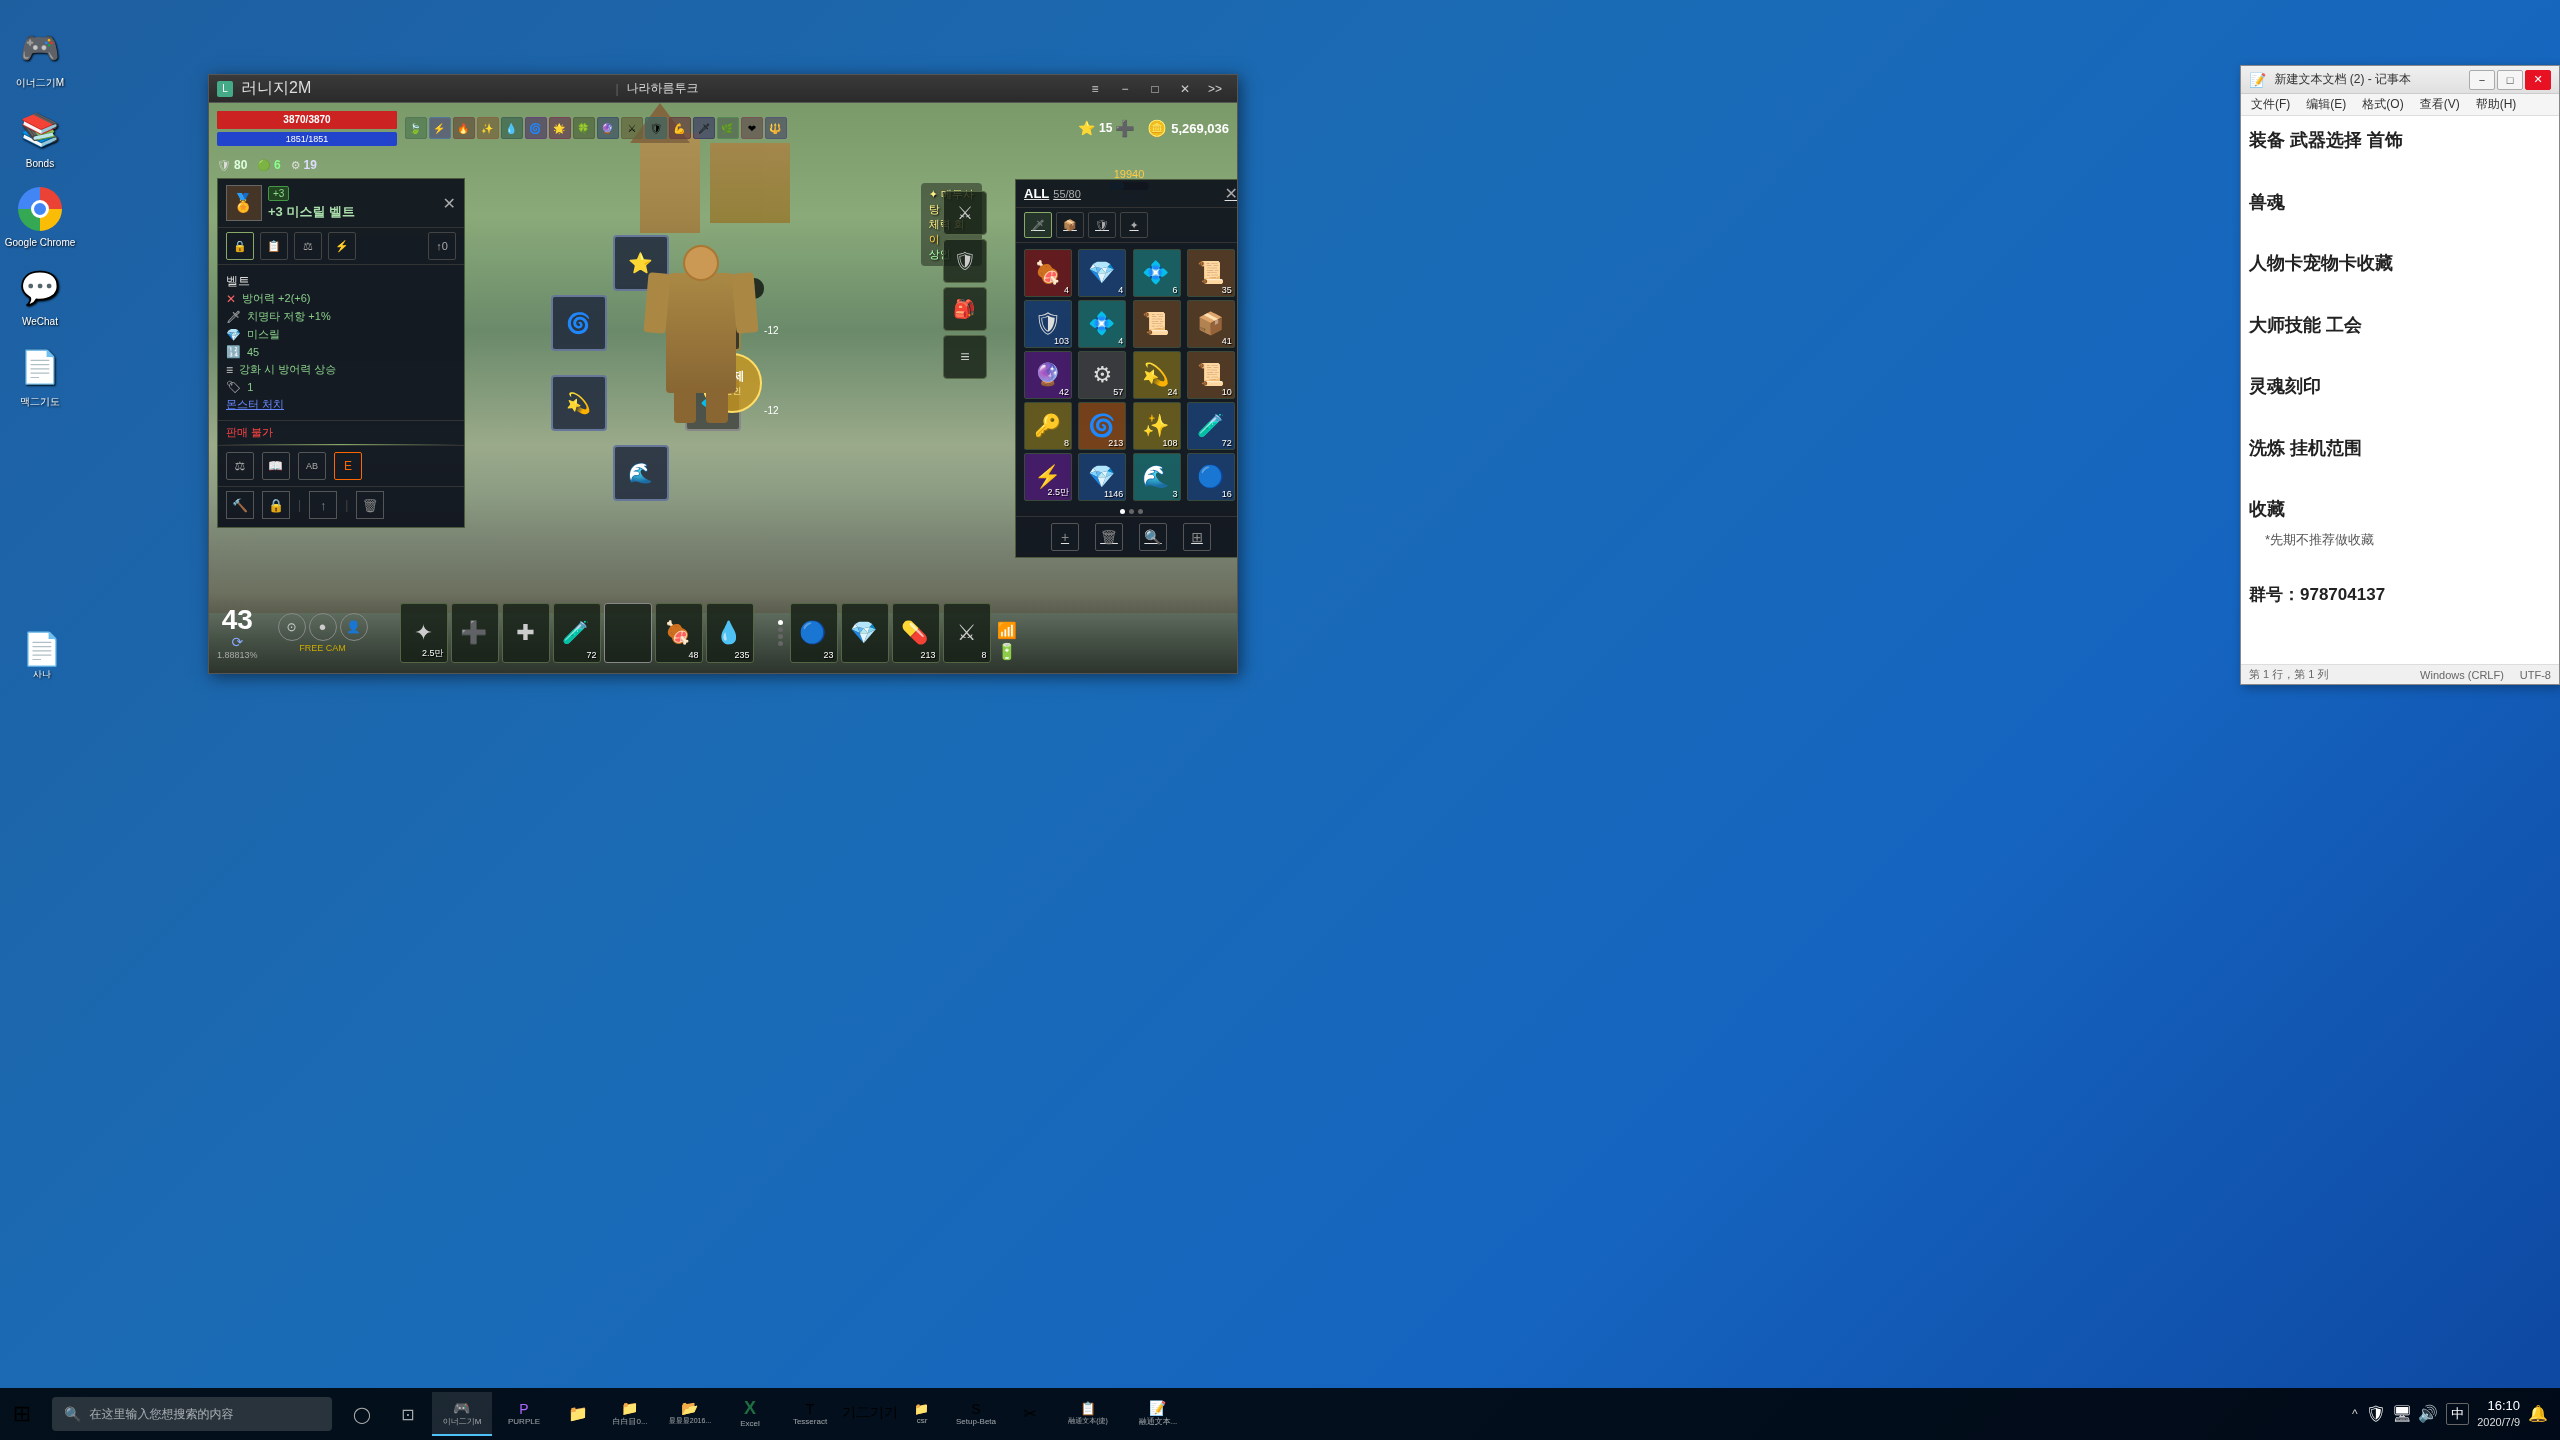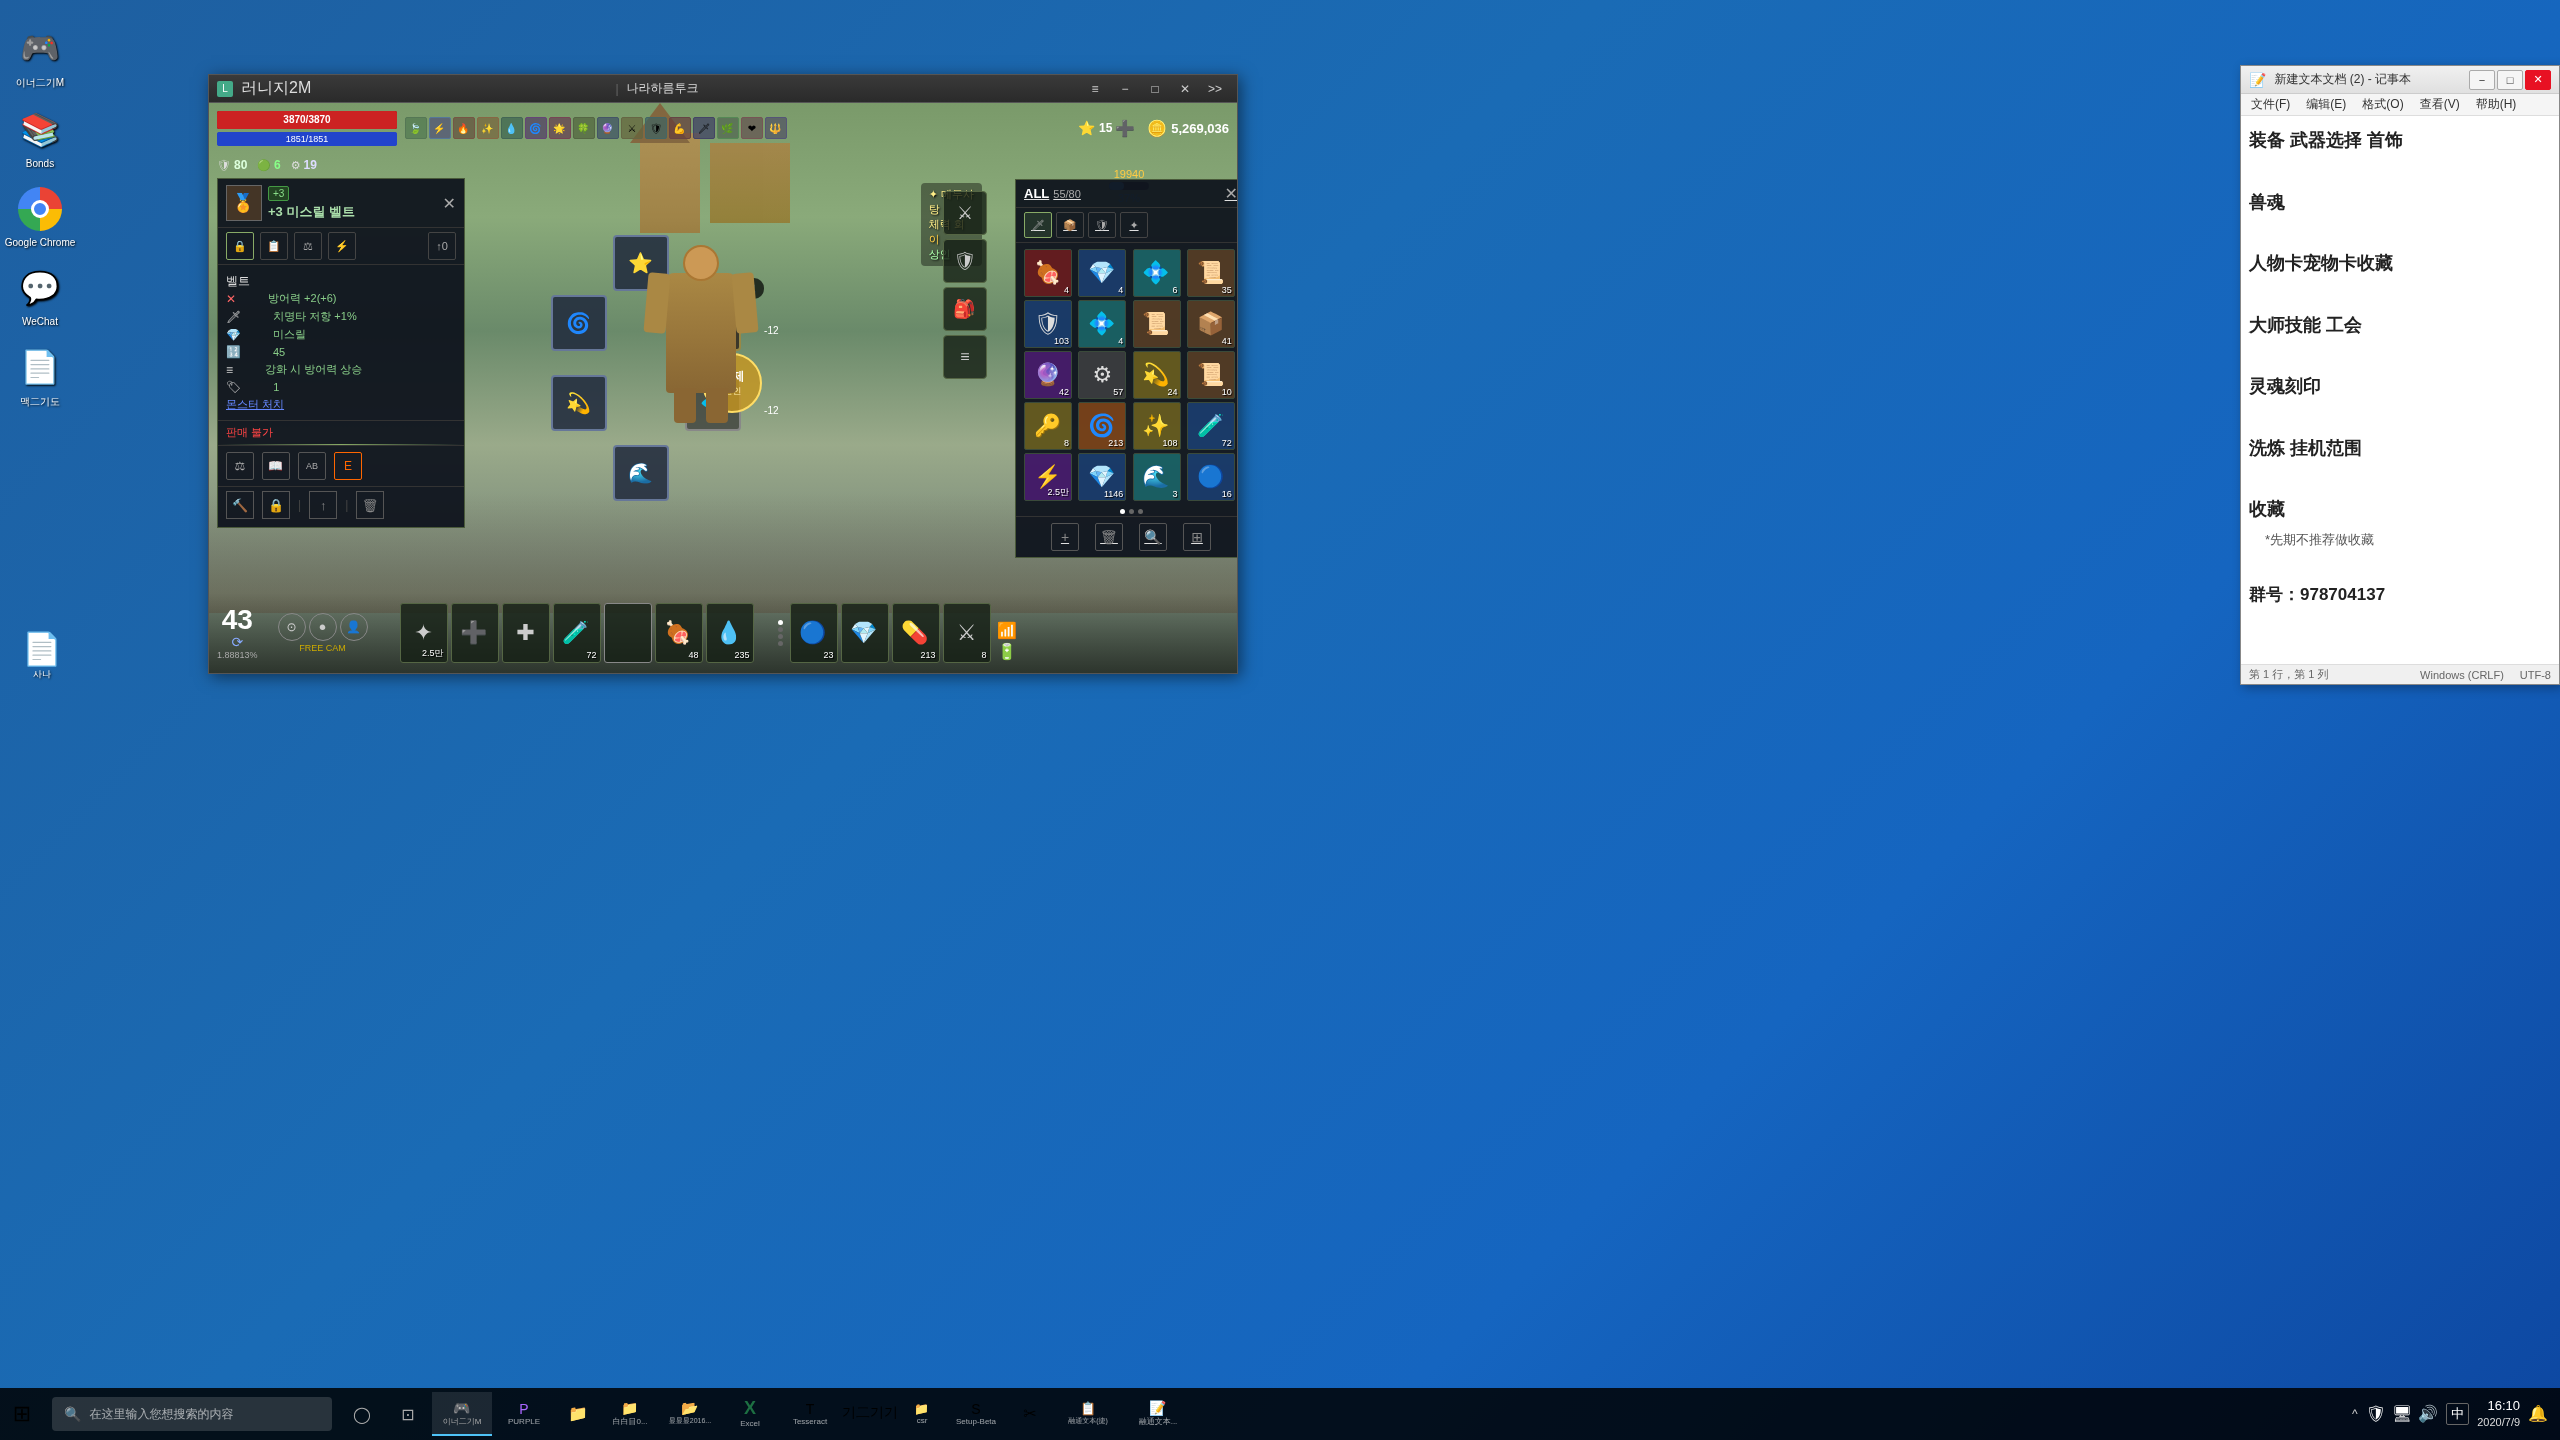--- a/index.html
+++ b/index.html
@@ -287,21 +287,21 @@
       display: flex; align-items: center; justify-content: center;
       font-size: 11px;
       color: #aaa;
       cursor: pointer;
     }
     .item-panel-tab.active { border-color: #88aa66; color: #aaddaa; }
     .item-panel-body { padding: 8px; }
     .item-panel-name { color: #ddd; font-size: 12px; margin-bottom: 1px; }
     .item-stat { display: flex; align-items: center; gap: 6px; margin-bottom: 3px; font-size: 11px; color: #ccc; }
     .item-stat-icon { font-size: 12px; }
-    .item-stat-val { color: #88cc88; margin-left: 26px; }
+    .item-stat-val { color: #88cc88; }
     .item-panel-footer {
       padding: 6px 8px;
       border-top: 1px solid #333;
     }
     .item-action-icon {
       width: 28px; height: 28px;
       border: 1px solid #555;
       border-radius: 2px;
       display: flex; align-items: center; justify-content: center;
       font-size: 12px;

